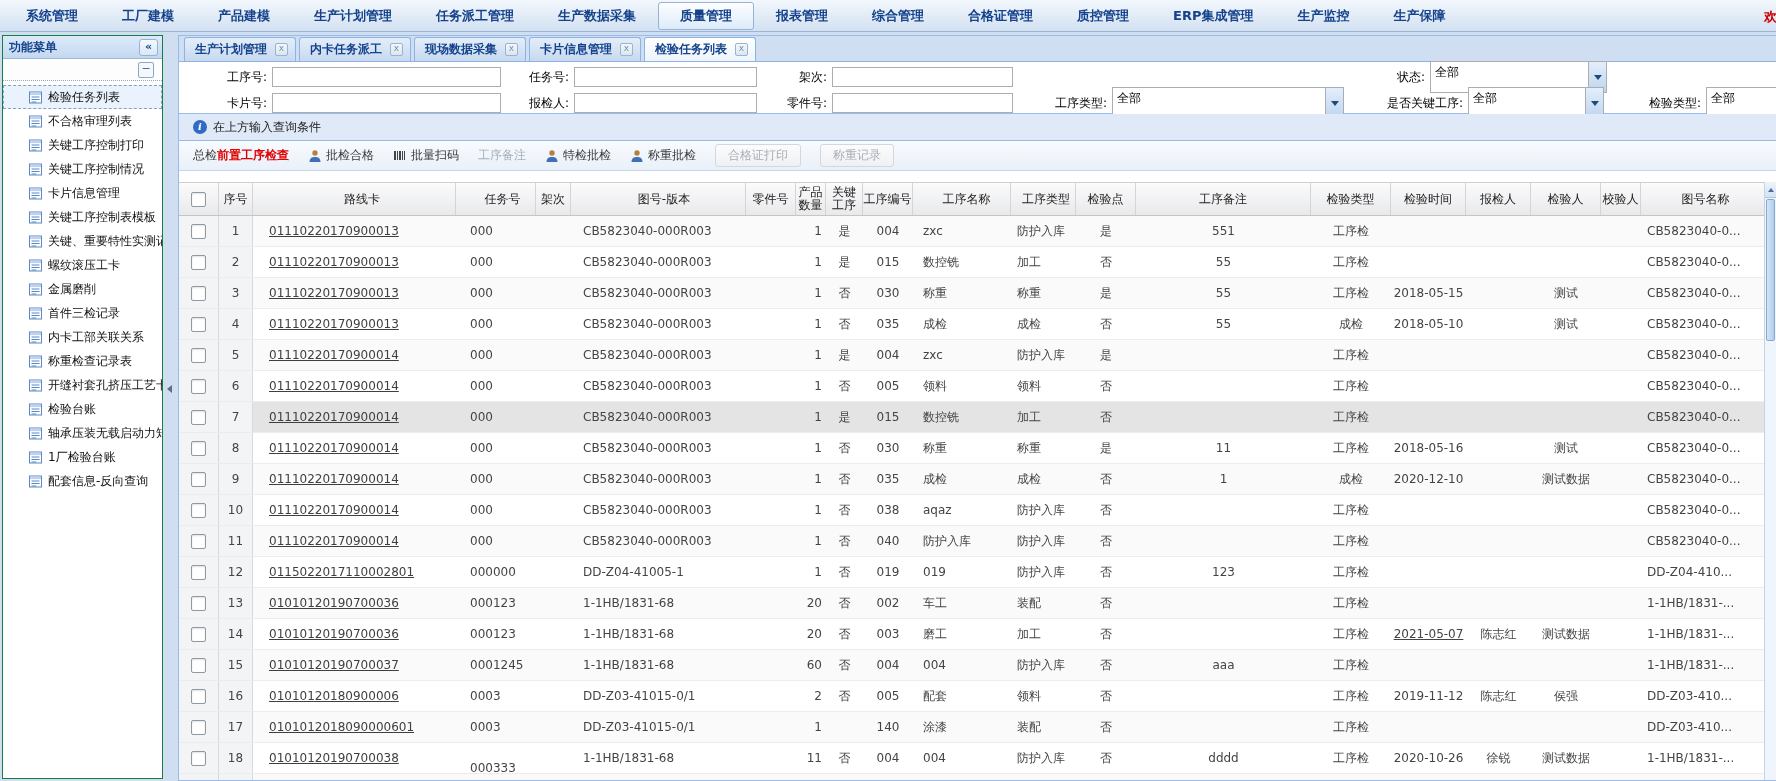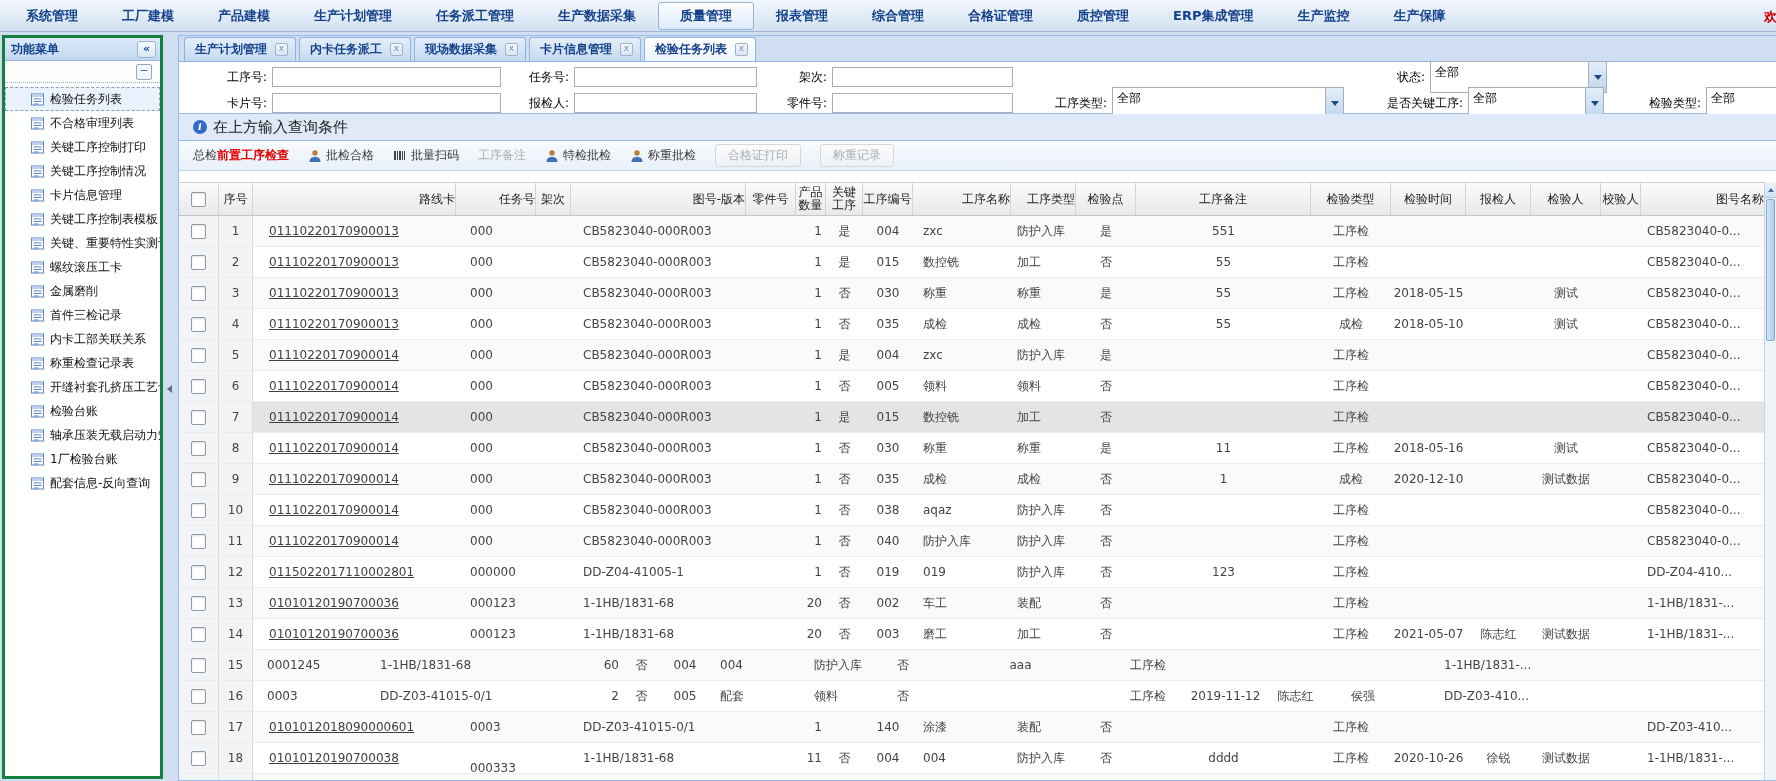--- a/index.html
+++ b/index.html
@@ -14,21 +14,21 @@
   .topbar{position:absolute;left:0;top:0;width:1776px;height:31px;
     background:linear-gradient(#f2f7fc,#d3e1f2);
     border-bottom:1px solid #9ab4d1;overflow:hidden;}
   .menu{position:absolute;left:4px;top:0;height:31px;display:flex;align-items:center;}
   .menu-item{padding:4px 21px;font-weight:bold;color:#15428b;font-size:13px;
     border:1px solid transparent;border-radius:3px;cursor:pointer;white-space:nowrap;}
   .menu-item.active{background:linear-gradient(#fdfeff,#ddebfa);border-color:#98b3d2;}
   .welcome{position:absolute;right:-14px;top:8px;color:#cc0000;font-size:13px;font-weight:bold;white-space:nowrap;}
   
   .sidebar{position:absolute;left:2px;top:35px;width:161px;height:744px;
-    background:#fff;border:3px solid #15803d;box-sizing:border-box;overflow:hidden;}
+    background:#fff;border:1px solid #15803d;box-sizing:border-box;overflow:hidden;}
   .sb-header{height:22px;background:linear-gradient(#dcebfb,#c3d8f0);
     border-bottom:1px solid #9cb8d9;display:flex;align-items:center;padding:0 4px 0 6px;}
   .sb-title{flex:1;font-weight:bold;color:#15428b;font-size:12px;}
   .sb-collapse{width:17px;height:15px;border:1px solid #98b3d2;border-radius:3px;
     background:linear-gradient(#f6fafd,#d9e7f6);color:#15428b;font-weight:bold;
     font-size:11px;line-height:13px;text-align:center;cursor:pointer;}
   .sb-tools{height:21px;border-bottom:1px dotted #9aa5b8;position:relative;background:#fdfdfe;}
   .sb-minus{position:absolute;right:8px;top:3px;width:14px;height:14px;border:1px solid #8fa8c8;
     border-radius:2px;background:#f4f8fc;color:#44618c;font-size:11px;line-height:12px;
     text-align:center;cursor:pointer;}
@@ -81,38 +81,38 @@
   .fg-r2c2{left:592px;top:30px;width:242px}.fg-r2c2 .flabel{width:56px}
   .fg-r2c3{left:832px;top:30px;width:333px}.fg-r2c3 .flabel{width:96px}
   .fg-r2c4{left:1174px;top:30px;width:251px}.fg-r2c4 .flabel{width:110px}
   .fg-r2c5{left:1446px;top:30px;width:186px}.fg-r2c5 .flabel{width:76px}
   
   .hintbar{position:absolute;left:0;top:78px;width:100%;height:27px;background:#dfe9f7;
     border-bottom:1px solid #99bbe8;display:flex;align-items:center;padding-left:14px;box-sizing:border-box;}
   .info-icon{width:14px;height:14px;border-radius:50%;background:#316ac5;color:#fff;
     font-size:10px;font-weight:bold;line-height:14px;text-align:center;margin-right:6px;
     font-family:"DejaVu Serif","Liberation Serif",serif;font-style:italic;}
-  .hint-text{color:#222;font-size:15px;}
+  .hint-text{color:#222;font-size:12px;}
   
   .gridtoolbar{position:absolute;left:0;top:105px;width:100%;height:30px;
     background:linear-gradient(#f8fbfe,#e9f0f9);border-bottom:1px solid #c7d6e9;
     display:flex;align-items:center;padding-left:14px;box-sizing:border-box;}
   .tb-btn{display:flex;align-items:center;margin-right:19px;color:#3a3a3a;font-size:12px;
     cursor:pointer;white-space:nowrap;}
   .tb-btn.disabled{color:#a8aeb6;cursor:default;}
   .tb-btn.boxed{border:1px solid #d4d8dd;border-radius:3px;background:linear-gradient(#fcfcfc,#eef0f3);
     padding:2px 12px;}
   .tb-red{color:#e10000;font-weight:bold;}
   .tb-icon{width:14px;height:14px;margin-right:4px;flex:0 0 auto;}
   
   .grid{position:absolute;left:0;top:146px;width:1586px;bottom:0;overflow:hidden;border-top:1px solid #cfcfcf;}
   .ghead{display:flex;height:32px;background:linear-gradient(#fbfbfb,#e8e9eb);border-bottom:1px solid #c5c5c5;}
   .hcell{box-sizing:border-box;border-right:1px solid #d4d4d4;display:flex;align-items:center;
     justify-content:center;color:#222;font-size:12px;overflow:hidden;white-space:nowrap;flex:0 0 auto;}
-  .hcell.left{justify-content:flex-end;}
+  .hcell.left{justify-content:center;}
   .hcell .wrap{white-space:normal;width:24px;line-height:13px;word-break:break-all;text-align:center;}
   .gbody{overflow:hidden;}
   .grow{display:flex;height:30px;border-bottom:1px solid #ececec;background:#fff;}
   .grow.alt{background:#fafafa;}
   .grow.hl{background:#e4e4e4;}
   .bcell{box-sizing:border-box;display:flex;align-items:center;justify-content:center;
     color:#444;font-size:12px;overflow:hidden;white-space:nowrap;flex:0 0 auto;}
   .bcell.left{justify-content:flex-start;}
   .bcell.right{justify-content:flex-end;}
   .bcell.numbg{background:#f3f4f6;border-right:1px solid #d9d9d9;}
@@ -885,31 +885,34 @@
           <div class="bcell left" style="width: 175px; padding-left: 12px;">1-1HB/1831-68</div>
           <div class="bcell" style="width: 50px;"></div>
           <div class="bcell right" style="width: 30px; padding-right: 4px;">20</div>
           <div class="bcell" style="width: 37px;">否</div>
           <div class="bcell" style="width: 50px;">003</div>
           <div class="bcell left" style="width: 98px; padding-left: 10px;">磨工</div>
           <div class="bcell left" style="width: 65px; padding-left: 6px;">加工</div>
           <div class="bcell" style="width: 60px;">否</div>
           <div class="bcell" style="width: 175px;"></div>
           <div class="bcell" style="width: 80px;">工序检</div>
-          <div class="bcell" style="width: 75px;">2021-05-07</div>
+          <div class="bcell" style="width: 75px; text-decoration: underline;">2021-05-07</div>
           <div class="bcell" style="width: 65px;">陈志红</div>
           <div class="bcell" style="width: 70px;">测试数据</div>
           <div class="bcell" style="width: 40px;"></div>
           <div class="bcell left" style="width: 124px; padding-left: 6px;">1-1HB/1831-...</div>
         </div>
         <div class="grow alt">
           <div class="bcell numbg" style="width: 40px;">
             <span class="cbx"></span>
           </div>
           <div class="bcell numbg" style="width: 34px;">15</div>
+          <div class="bcell left" style="width: 203px; padding-left: 16px;">
+            <a class="card-link">01010120190700037</a>
+          </div>
           <div class="bcell left" style="width: 80px; padding-left: 14px;">0001245</div>
           <div class="bcell" style="width: 35px;"></div>
           <div class="bcell left" style="width: 175px; padding-left: 12px;">1-1HB/1831-68</div>
           <div class="bcell" style="width: 50px;"></div>
           <div class="bcell right" style="width: 30px; padding-right: 4px;">60</div>
           <div class="bcell" style="width: 37px;">否</div>
           <div class="bcell" style="width: 50px;">004</div>
           <div class="bcell left" style="width: 98px; padding-left: 10px;">004</div>
           <div class="bcell left" style="width: 65px; padding-left: 6px;">防护入库</div>
           <div class="bcell" style="width: 60px;">否</div>
@@ -919,20 +922,23 @@
           <div class="bcell" style="width: 65px;"></div>
           <div class="bcell" style="width: 70px;"></div>
           <div class="bcell" style="width: 40px;"></div>
           <div class="bcell left" style="width: 124px; padding-left: 6px;">1-1HB/1831-...</div>
         </div>
         <div class="grow">
           <div class="bcell numbg" style="width: 40px;">
             <span class="cbx"></span>
           </div>
           <div class="bcell numbg" style="width: 34px;">16</div>
+          <div class="bcell left" style="width: 203px; padding-left: 16px;">
+            <a class="card-link">01010120180900006</a>
+          </div>
           <div class="bcell left" style="width: 80px; padding-left: 14px;">0003</div>
           <div class="bcell" style="width: 35px;"></div>
           <div class="bcell left" style="width: 175px; padding-left: 12px;">DD-Z03-41015-0/1</div>
           <div class="bcell" style="width: 50px;"></div>
           <div class="bcell right" style="width: 30px; padding-right: 4px;">2</div>
           <div class="bcell" style="width: 37px;">否</div>
           <div class="bcell" style="width: 50px;">005</div>
           <div class="bcell left" style="width: 98px; padding-left: 10px;">配套</div>
           <div class="bcell left" style="width: 65px; padding-left: 6px;">领料</div>
           <div class="bcell" style="width: 60px;">否</div>

